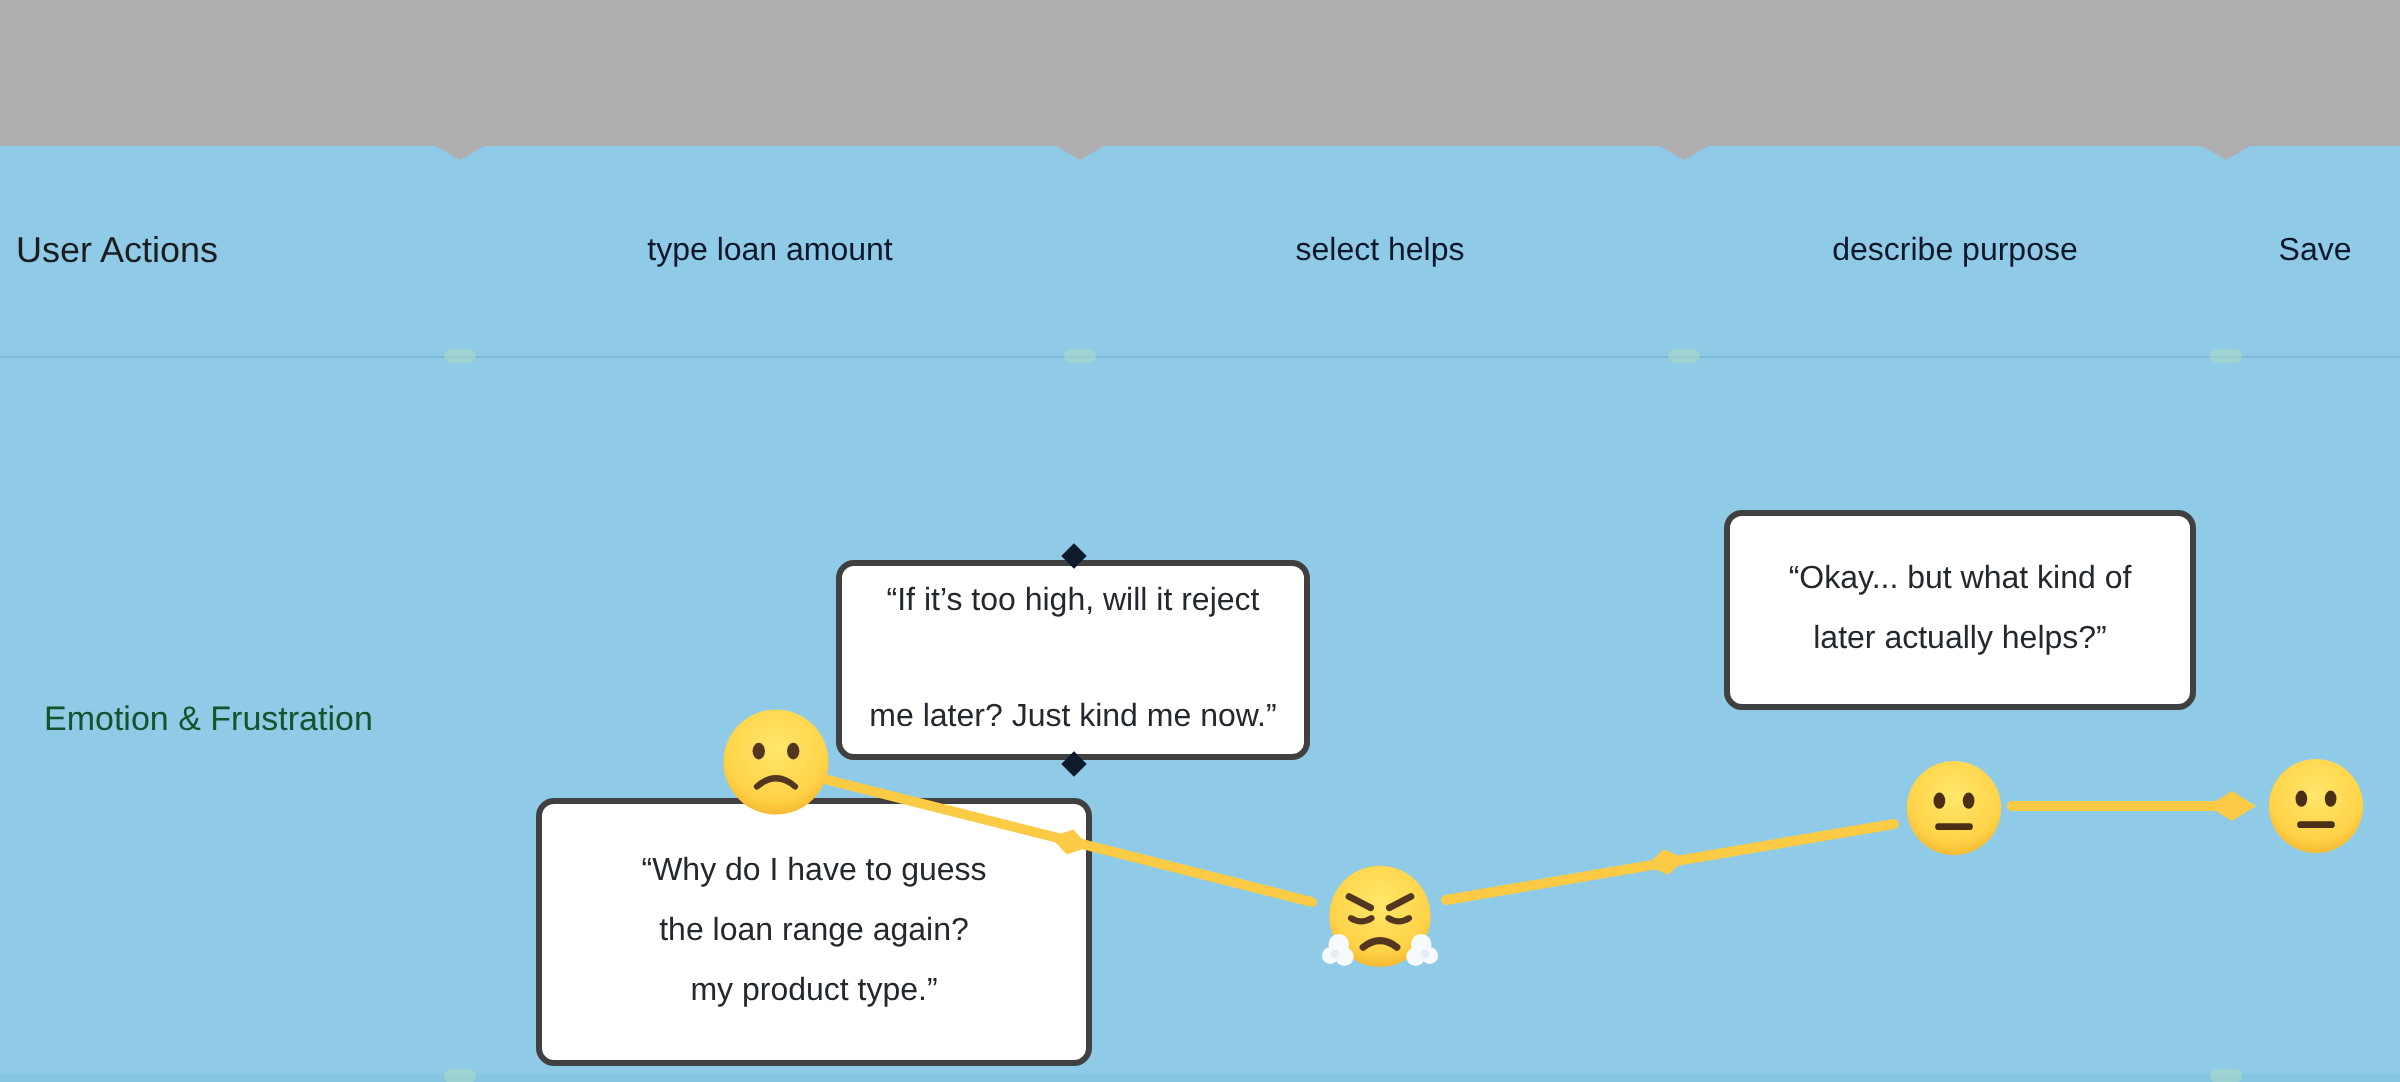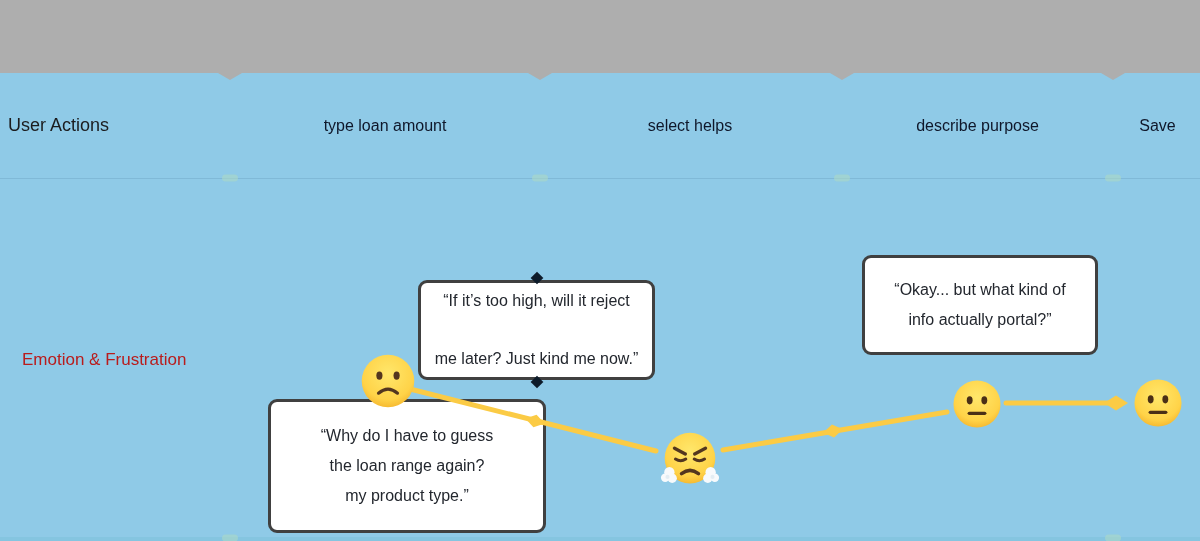--- a/index.html
+++ b/index.html
@@ -19,21 +19,21 @@
   .row-user-actions{position:absolute;left:0;top:73px;width:1200px;height:105px;}
   .ua-label{position:absolute;left:8px;top:0;height:105px;display:flex;align-items:center;
     font-size:18px;font-weight:500;color:#1b1c1e;}
   .ua-cell{position:absolute;top:0;height:105px;display:flex;align-items:center;justify-content:center;
     font-size:16px;color:#0f172a;}
   .sep-line{position:absolute;left:0;width:1200px;height:1px;background:rgba(90,145,175,.28);}
   .sep-notch{position:absolute;width:16px;height:7px;border-radius:4px;background:rgba(172,216,198,.6);
     transform:translate(-50%,-50%);}
 
   
-  .emotion-label{position:absolute;left:22px;top:350px;font-size:17px;color:#b91c1c;text-align:right;}
+  .emotion-label{position:absolute;left:22px;top:350px;font-size:17px;color:#14532d;text-align:right;}
 
   .bubble{position:absolute;box-sizing:border-box;background:#FFFFFF;border:3px solid #404040;
     border-radius:9px;display:flex;flex-direction:column;align-items:center;justify-content:center;
     z-index:3;color:#23272e;font-size:16px;line-height:30px;text-align:center;}
   .anchor{position:absolute;width:9px;height:9px;background:#0D1B2A;transform:translate(-50%,-50%) rotate(45deg);z-index:4;}
 
   .line-layer{position:absolute;left:0;top:0;z-index:5;pointer-events:none;}
   .emoji{position:absolute;z-index:6;}
   .emoji svg{display:block;width:100%;height:100%;}
 
@@ -77,21 +77,21 @@
 
   <div class="bubble" style="left:418px;top:280px;width:237px;height:100px;gap:28px;">
     <div>“If it’s too high, will it reject</div>
     <div>me later? Just kind me now.”</div>
   </div>
   <div class="anchor" style="left:537px;top:278px;"></div>
   <div class="anchor" style="left:537px;top:382px;"></div>
 
   <div class="bubble" style="left:862px;top:255px;width:236px;height:100px;">
     <div>“Okay... but what kind of</div>
-    <div>info actually portal?”</div>
+    <div>later actually helps?”</div>
   </div>
 
   <svg class="line-layer" width="1200" height="541" viewBox="0 0 1200 541">
     <g stroke="#FBCB45" stroke-width="5" stroke-linecap="round" fill="#FBCB45">
       <line x1="410" y1="389" x2="656" y2="451"></line>
       <polygon points="-10,0 0,-6.5 10,0 0,6.5" transform="translate(535,421) rotate(14.1)" stroke="none"></polygon>
       <line x1="723" y1="450" x2="947" y2="412"></line>
       <polygon points="-10,0 0,-6.5 10,0 0,6.5" transform="translate(833,431) rotate(-9.6)" stroke="none"></polygon>
       <line x1="1006" y1="403" x2="1108" y2="403"></line>
       <polygon points="-12,0 0,-7.5 12,0 0,7.5" transform="translate(1116,403)" stroke="none"></polygon>

